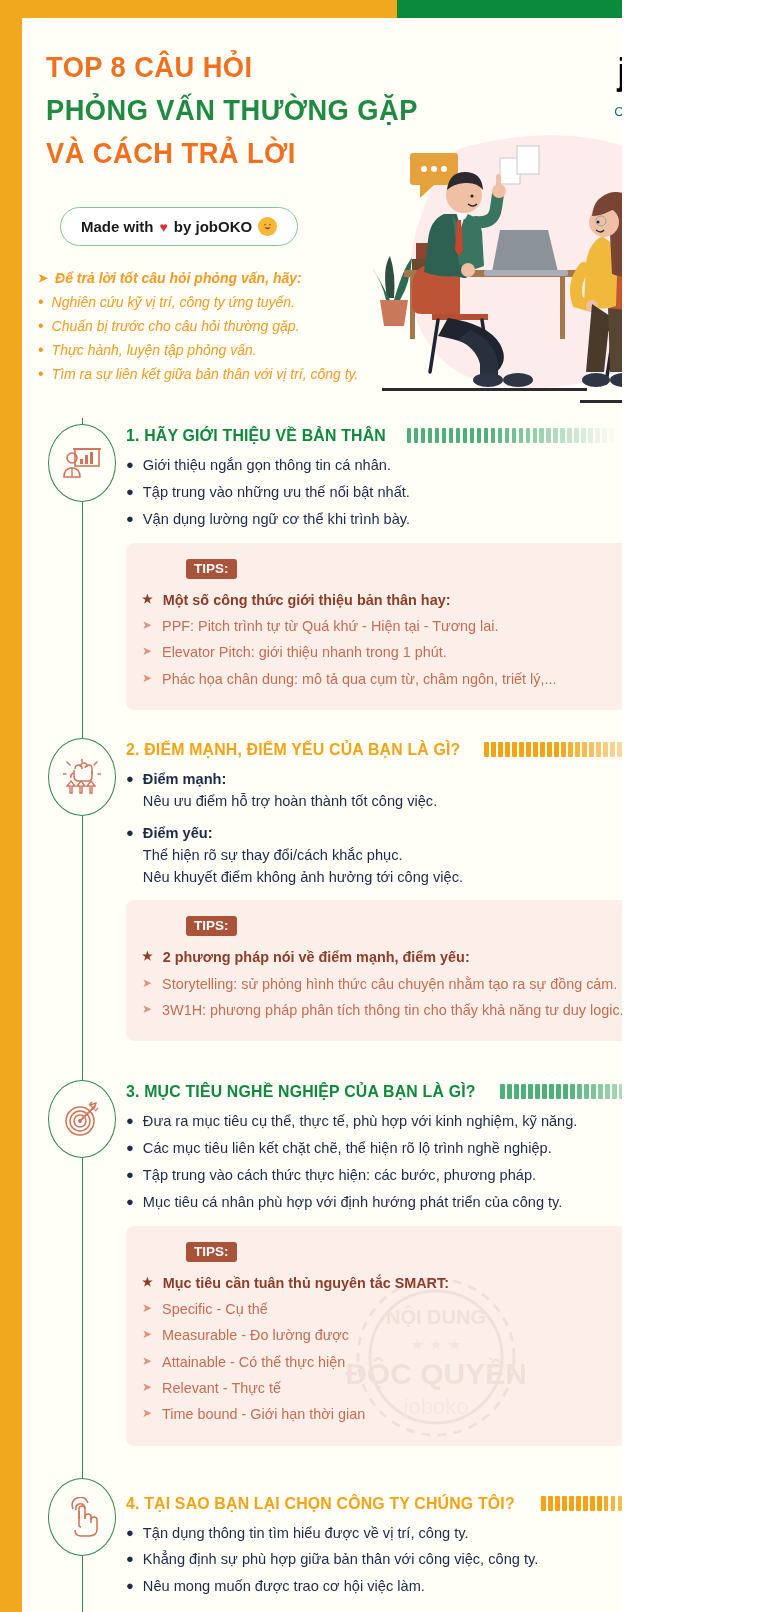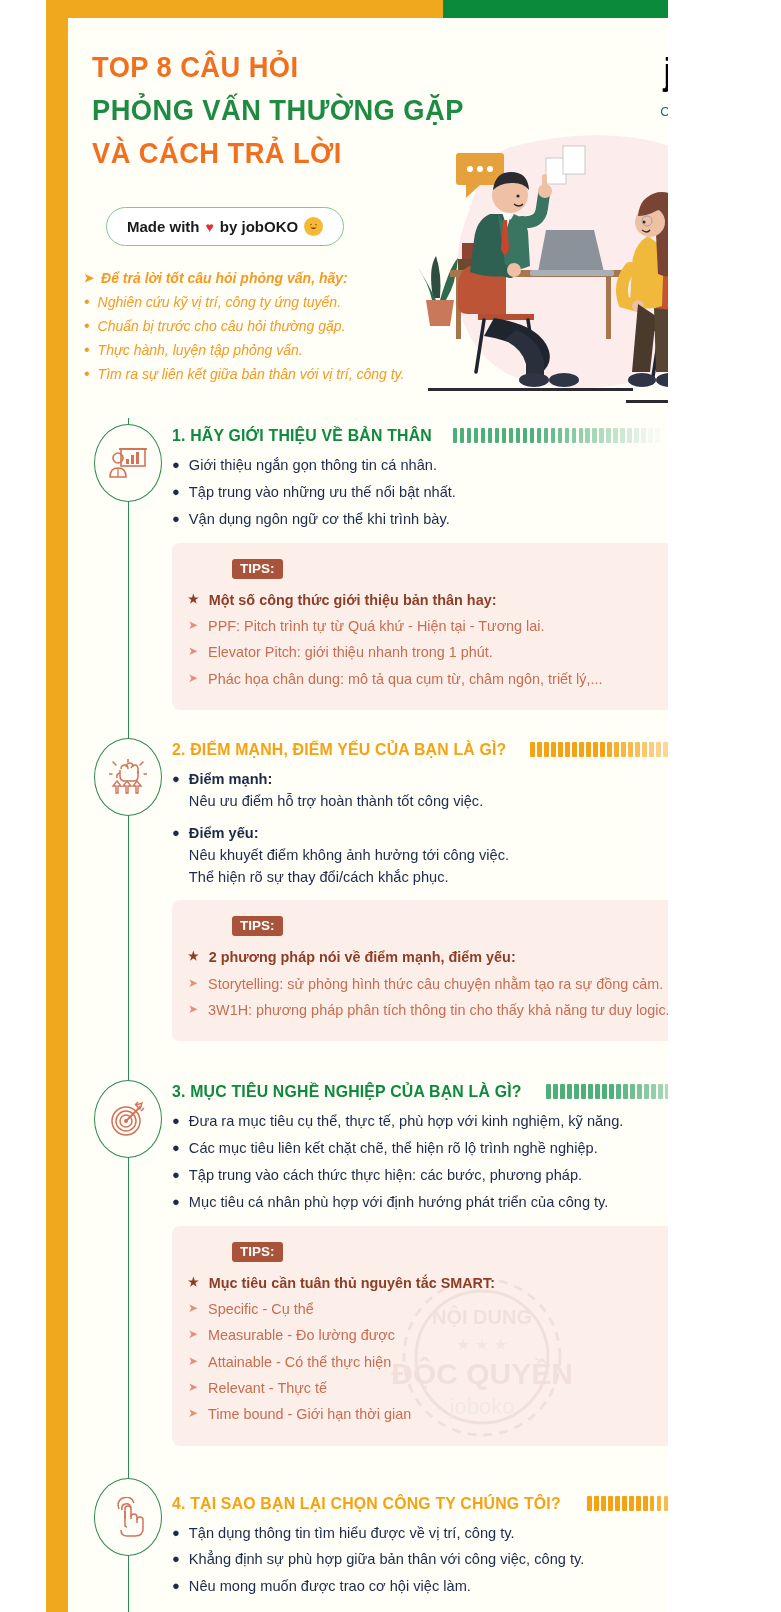--- a/index.html
+++ b/index.html
@@ -10,21 +10,20 @@
     background: #ffffff;
     font-family: "Liberation Sans", sans-serif;
   }
 
   .page {
     position: relative;
     width: 622px;
     height: 1612px;
     overflow: hidden;
     background: #FDFDF5;
-    margin-left: 46px;
   }
 
   
   .band-orange-left {
     position: absolute;
     left: 0; top: 0;
     width: 22px; height: 100%;
     background: #F0A81E;
   }
   .band-orange-top {
@@ -464,21 +463,21 @@
           <li>
               <span class="bl">●</span>
               <span class="txt">Giới thiệu ngắn gọn thông tin cá nhân.</span>
             </li>
           <li>
               <span class="bl">●</span>
               <span class="txt">Tập trung vào những ưu thế nổi bật nhất.</span>
             </li>
           <li>
               <span class="bl">●</span>
-              <span class="txt">Vận dụng ngôn ngữ cơ thể khi trình bày.</span>
+              <span class="txt">Vận dụng lường ngữ cơ thể khi trình bày.</span>
             </li>
         </ul>
 
         <div class="tips">
           <span class="tips-badge">TIPS:</span>
           <ul>
             <li class="head">
                 <span class="mk">★</span>
                 <span>Một số công thức giới thiệu bản thân hay:</span>
               </li>
@@ -549,22 +548,22 @@
             <span class="bl">●</span>
             <span class="txt">
               <span class="strong">Điểm mạnh:</span>
               <span class="sub">Nêu ưu điểm hỗ trợ hoàn thành tốt công việc.</span>
             </span>
           </li>
           <li style="margin-top:10px;">
             <span class="bl">●</span>
             <span class="txt">
               <span class="strong">Điểm yếu:</span>
+              <span class="sub">Thể hiện rõ sự thay đổi/cách khắc phục.</span>
               <span class="sub">Nêu khuyết điểm không ảnh hưởng tới công việc.</span>
-              <span class="sub">Thể hiện rõ sự thay đổi/cách khắc phục.</span>
             </span>
           </li>
         </ul>
 
         <div class="tips">
           <span class="tips-badge">TIPS:</span>
           <ul>
             <li class="head">
                 <span class="mk">★</span>
                 <span>2 phương pháp nói về điểm mạnh, điểm yếu:</span>

